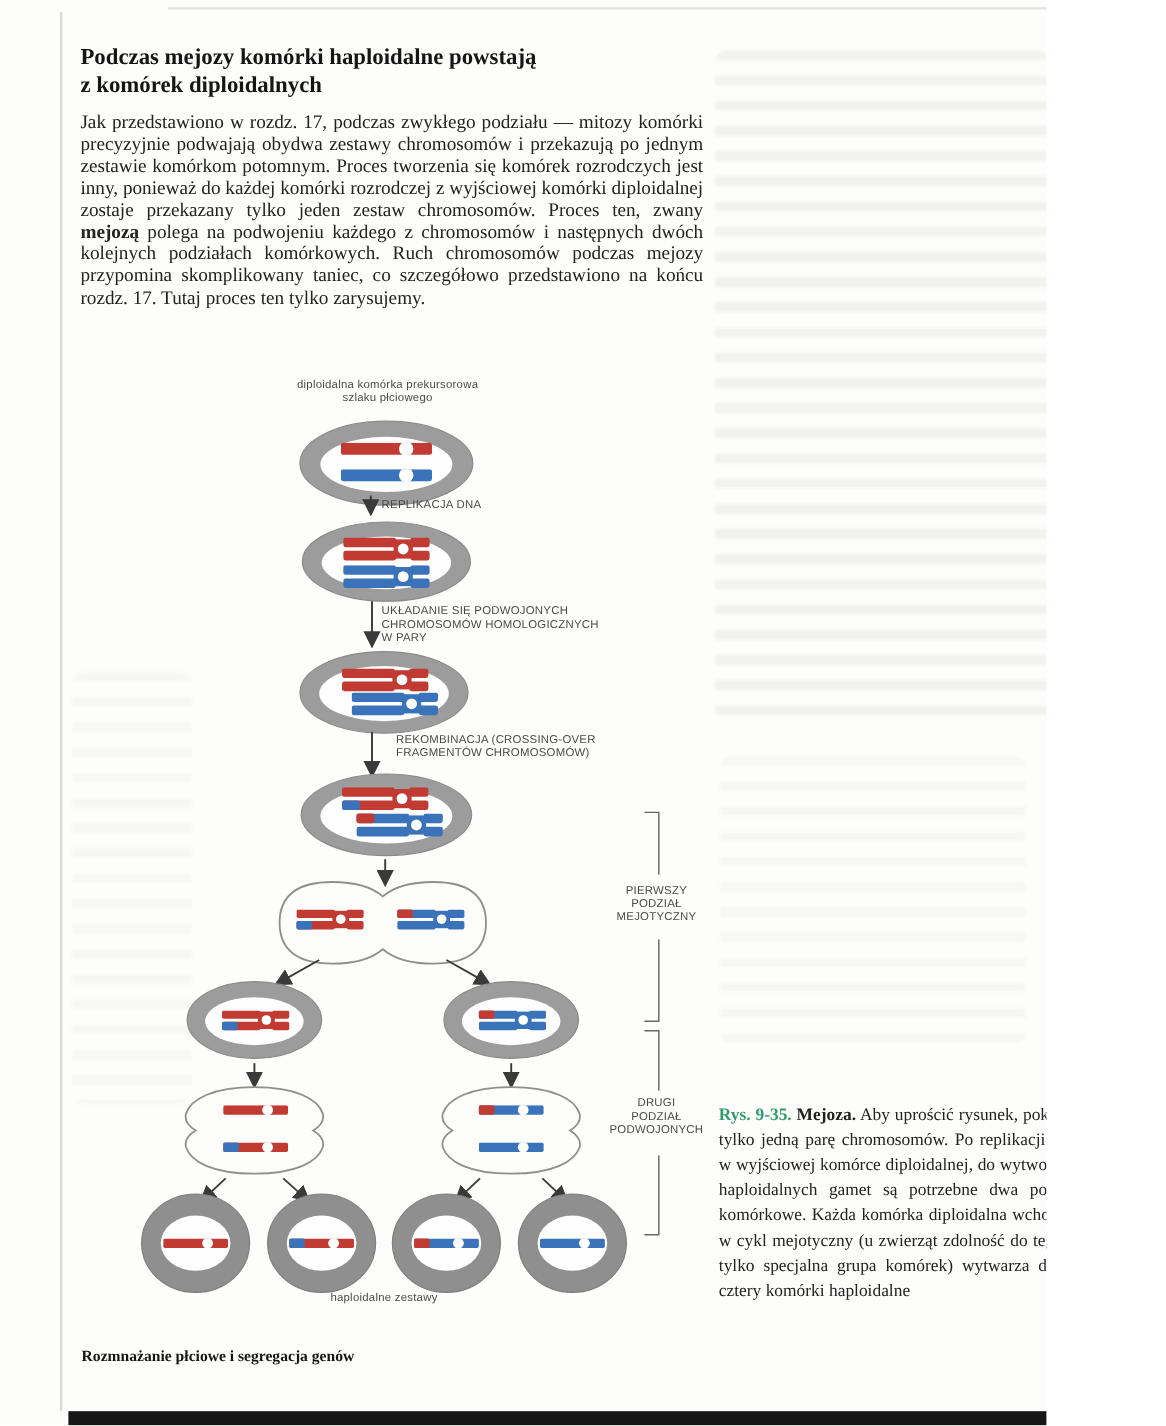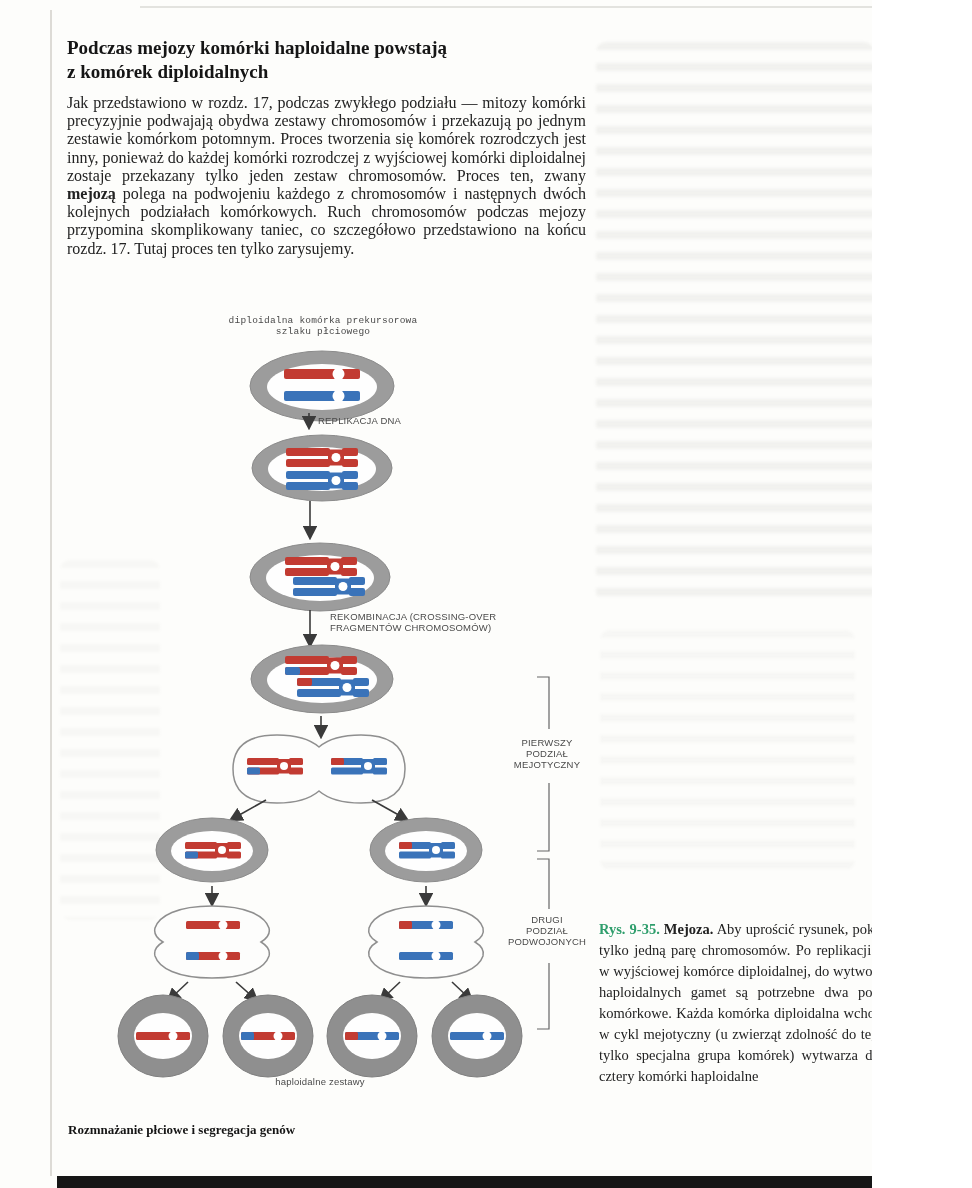--- a/index.html
+++ b/index.html
@@ -22,21 +22,21 @@
             font-size:16px;line-height:18.2px;text-align:justify;color:#222;}
   .caption{position:absolute;left:599px;top:919px;width:309px;margin:0;
            font-size:14.5px;line-height:21px;text-align:justify;color:#222;}
   .figlabel{color:var(--caption-label-green,#2f9e6c);font-weight:bold;}
   .footer-title{position:absolute;left:68px;top:1122px;font-size:13px;font-weight:bold;color:#151515;}
   .page-num{position:absolute;left:872px;top:1122px;width:36px;text-align:right;font-size:16px;font-weight:bold;color:#151515;font-family:Liberation Mono, monospace;}
   
   .dlabel{position:absolute;font-family:"Liberation Sans",sans-serif;font-size:9.5px;line-height:11px;
           color:#4a4a4a;letter-spacing:.2px;white-space:pre-line;}
   .dcenter{text-align:center;}
-  .lbl-precursor{left:185px;top:315px;width:276px;font-family:Liberation Mono, monospace;}
+  .lbl-precursor{left:185px;top:315px;width:276px;}
   .lbl-step1{left:318px;top:415px;}
   .lbl-step2{left:318px;top:504px;}
   .lbl-step3{left:330px;top:611px;}
   .lbl-bracket1{left:492px;top:737px;width:110px;}
   .lbl-bracket2{left:492px;top:914px;width:110px;}
   .lbl-gametes{left:230px;top:1076px;width:180px;}
   
   .diagram{position:absolute;left:0;top:0;pointer-events:none;}
   .ring{fill:var(--cell-ring-gray,#9c9c9c);stroke:#8b8b8b;stroke-width:1;}
   .ringG{fill:#8f8f8f;stroke:#7f7f7f;stroke-width:1;}
@@ -201,20 +201,23 @@
       <use href="#single-small" x="450" y="1032" class="use-blu"></use>
     </g>
 
     <path class="bracket" d="M537,677 L549,677 L549,729 M549,783 L549,851 L537,851"></path>
     <path class="bracket" d="M537,859 L549,859 L549,909 M549,963 L549,1029 L537,1029"></path>
   </svg>
 
   <div class="dlabel dcenter lbl-precursor">diploidalna komórka prekursorowa
 szlaku płciowego</div>
   <div class="dlabel lbl-step1">REPLIKACJA DNA</div>
+  <div class="dlabel lbl-step2">UKŁADANIE SIĘ PODWOJONYCH
+CHROMOSOMÓW HOMOLOGICZNYCH
+W PARY</div>
   <div class="dlabel lbl-step3">REKOMBINACJA (CROSSING-OVER
 FRAGMENTÓW CHROMOSOMÓW)</div>
   <div class="dlabel dcenter lbl-bracket1">PIERWSZY
 PODZIAŁ
 MEJOTYCZNY</div>
   <div class="dlabel dcenter lbl-bracket2">DRUGI
 PODZIAŁ
 PODWOJONYCH</div>
   <div class="dlabel dcenter lbl-gametes">haploidalne zestawy</div>
 

